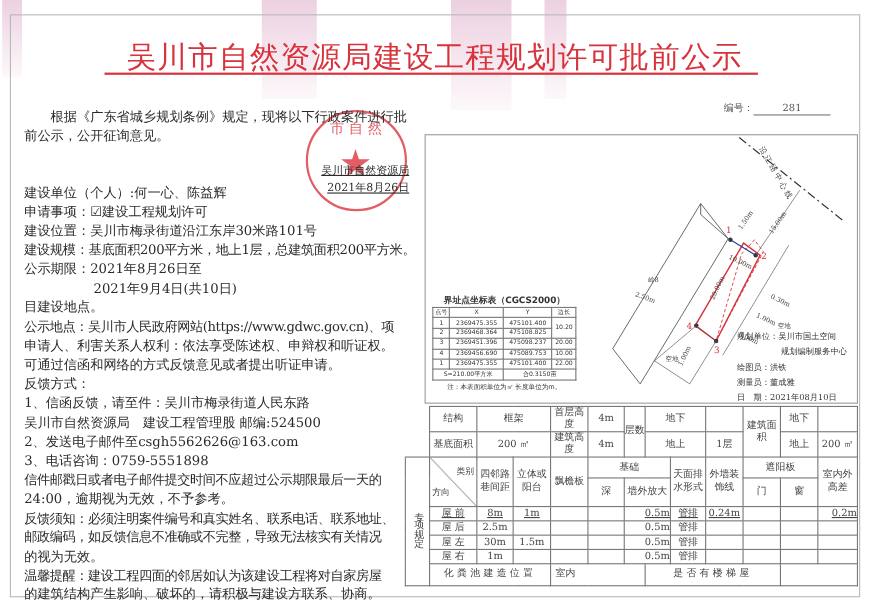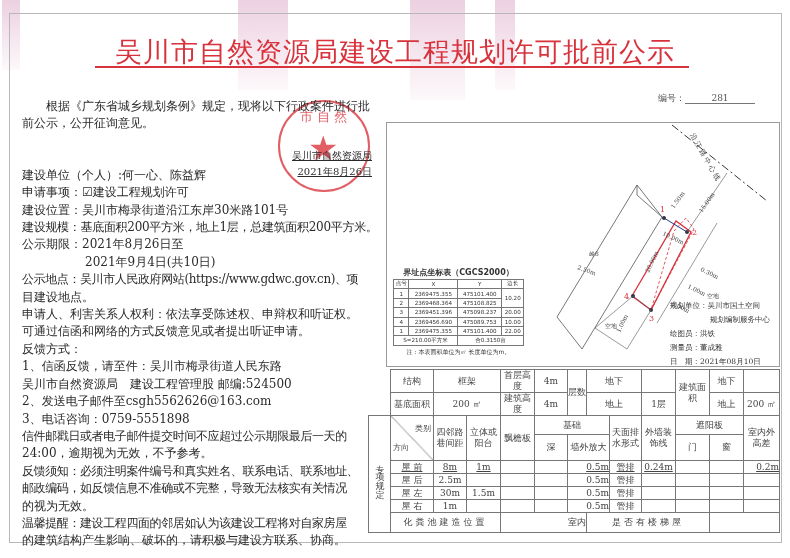--- a/index.html
+++ b/index.html
@@ -57,22 +57,22 @@
 <div class="left">
   <p class="indent">根据《广东省城乡规划条例》规定，现将以下行政案件进行批</p>
   <p>前公示，公开征询意见。</p>
   <p style="height:34px;"></p>
   <p>建设单位（个人）:何一心、陈益辉</p>
   <p>申请事项：☑建设工程规划许可</p>
   <p>建设位置：吴川市梅录街道沿江东岸30米路101号</p>
   <p style="letter-spacing:-0.3px;">建设规模：基底面积200平方米，地上1层，总建筑面积200平方米。</p>
   <p>公示期限：2021年8月26日至</p>
   <p class="indent2">2021年9月4日(共10日)</p>
+  <p>目建设地点。</p>
   <p style="letter-spacing:-0.4px;">公示地点：吴川市人民政府网站(https://www.gdwc.gov.cn)、项</p>
-  <p>目建设地点。</p>
   <p>申请人、利害关系人权利：依法享受陈述权、申辩权和听证权。</p>
   <p>可通过信函和网络的方式反馈意见或者提出听证申请。</p>
   <p>反馈方式：</p>
   <p>1、信函反馈，请至件：吴川市梅录街道人民东路</p>
   <p>吴川市自然资源局　建设工程管理股 邮编:524500</p>
   <p>2、发送电子邮件至csgh5562626@163.com</p>
   <p>3、电话咨询：0759-5551898</p>
   <p style="letter-spacing:-0.4px;">信件邮戳日或者电子邮件提交时间不应超过公示期限最后一天的</p>
   <p>24:00，逾期视为无效，不予参考。</p>
   <p style="letter-spacing:-0.4px;">反馈须知：必须注明案件编号和真实姓名、联系电话、联系地址、</p>
@@ -291,18 +291,18 @@
         <td></td>
         <td colspan="2" style="text-align:right;">0.5m</td>
         <td>管排</td>
         <td></td>
         <td></td>
         <td></td>
         <td></td>
   </tr>
   <tr style="height:20px;">
     <td colspan="3" style="letter-spacing:3px;">化粪池建造位置</td>
-    <td colspan="3" style="text-align:right;padding-left:4px;">室内</td>
+    <td colspan="3" style="text-align:left;padding-left:4px;">室内</td>
     <td colspan="4" style="letter-spacing:3px;">是否有楼梯屋</td>
     <td colspan="3"></td>
   </tr>
 </tbody>
   </table>
 
 </body></html>

